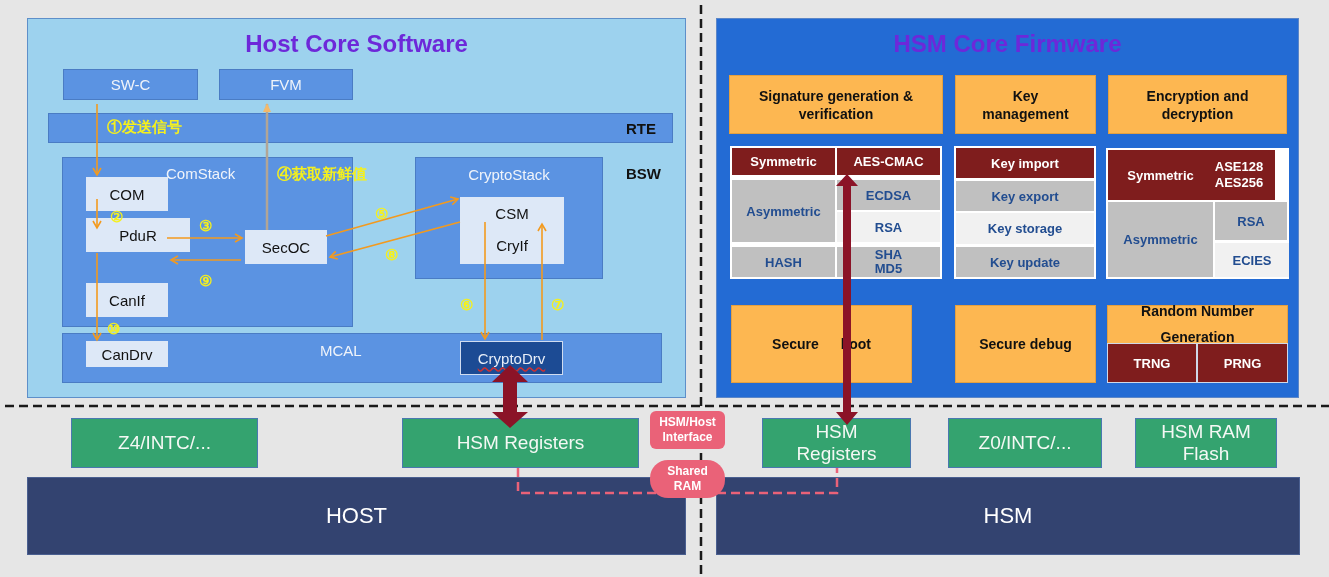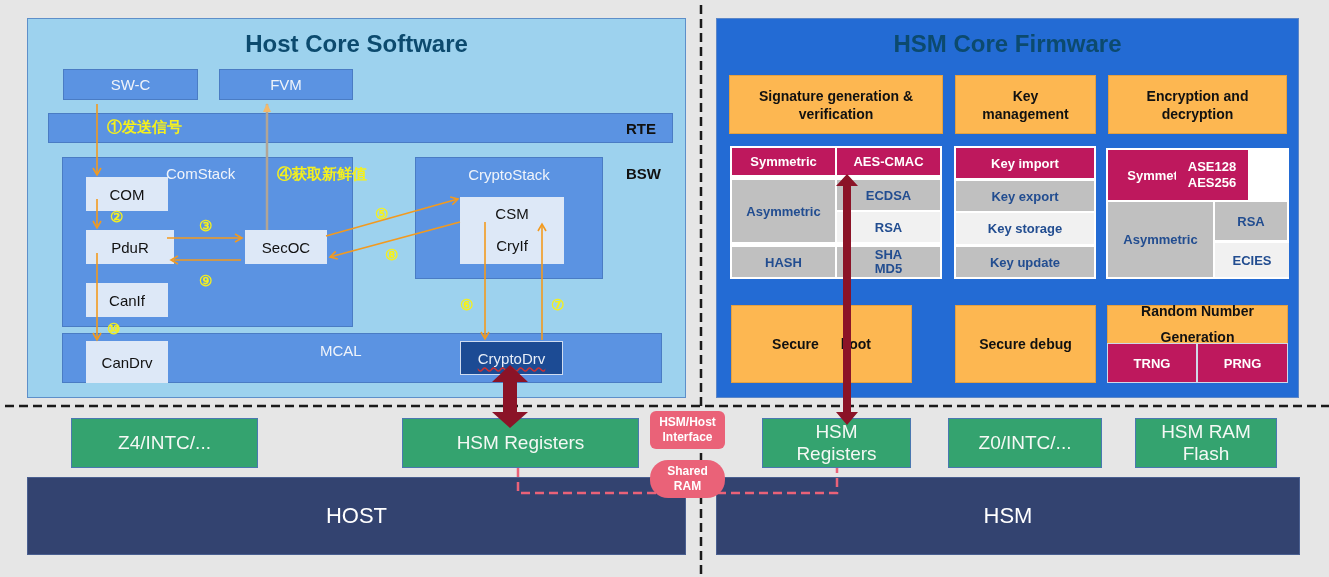--- a/index.html
+++ b/index.html
@@ -2,31 +2,31 @@
 <html><head>
 <meta charset="utf-8">
 <style>
   html, body { margin:0; padding:0; }
   body { width:1329px; height:577px; background:#e6e6e6; position:relative; overflow:hidden; font-family:"Liberation Sans", sans-serif; }
   .abs { position:absolute; box-sizing:border-box; }
   .center { display:flex; align-items:center; justify-content:center; text-align:center; }
 
   
   #host-panel { left:27px; top:18px; width:659px; height:380px; background:#9dd2ee; border:1px solid #5e8fc9; }
-  .panel-title { font-weight:bold; font-size:24px; color:#0c4a6e; }
+  .panel-title { font-weight:bold; font-size:24px; color:#6d28d9; }
   .mid-blue { background:#5b93e2; border:1px solid #4a7cc4; }
   .light-box { background:#dde8f7; color:#111; font-size:15px; }
   .white-text { color:#f0f4fa; font-size:15px; }
   .yellow { color:#f5f01d; font-weight:bold; font-size:15px; }
   .bold-black { font-weight:bold; font-size:15px; color:#111; }
 
   
   #hsm-panel { left:716px; top:18px; width:583px; height:380px; background:#236bd4; border:1px solid #5b86c8; }
   .orange { background:#fdb751; border:1px solid #e4a040; font-weight:bold; font-size:14px; color:#111; line-height:18px; }
-  .navy-cell { background:#be185d; color:#fff; font-weight:bold; font-size:13px; }
+  .navy-cell { background:#7f1d1d; color:#fff; font-weight:bold; font-size:13px; }
   .gray-cell { background:#c0c0c0; color:#224d90; font-weight:bold; font-size:13px; }
   .light-cell { background:#f1f1f1; color:#224d90; font-weight:bold; font-size:13px; }
   .table-frame { background:#fff; }
 
   
   .green { background:#34a36f; border:1px solid #4a78b0; color:#f4f8f4; font-size:19px; line-height:22px; }
   .navy-big { background:#334370; border:1px solid #4a5f90; color:#fff; font-size:22px; }
   .pink { background:#ea6278; color:#fff; font-weight:bold; font-size:12px; border-radius:6px; line-height:15px; }
 
   svg.overlay { position:absolute; left:0; top:0; pointer-events:none; }
@@ -45,33 +45,33 @@
 <div class="abs yellow" style="left:107px;top:118px;">①发送信号</div>
 <div class="abs bold-black" style="left:626px;top:120px;">RTE</div>
 
 <div class="abs bold-black" style="left:626px;top:165px;">BSW</div>
 
 <div class="abs mid-blue" style="left:62px;top:157px;width:291px;height:170px;"></div>
 <div class="abs white-text" style="left:166px;top:165px;">ComStack</div>
 <div class="abs yellow" style="left:277px;top:165px;">④获取新鲜值</div>
 
 <div class="abs center light-box" style="left:86px;top:177px;width:82px;height:34px;">COM</div>
-<div class="abs center light-box" style="left:86px;top:230px;width:88px;height:34px;text-align:center;">PduR</div>
+<div class="abs center light-box" style="left:86px;top:218px;width:104px;height:34px;text-align:center;">PduR</div>
 <div class="abs center light-box" style="left:86px;top:283px;width:82px;height:34px;">CanIf</div>
 <div class="abs center light-box" style="left:245px;top:230px;width:82px;height:34px;">SecOC</div>
 
 <div class="abs mid-blue" style="left:415px;top:157px;width:188px;height:122px;"></div>
 <div class="abs center white-text" style="left:415px;top:164px;width:188px;height:20px;">CryptoStack</div>
 <div class="abs light-box" style="left:460px;top:197px;width:104px;height:67px;"></div>
 <div class="abs center light-box" style="left:460px;top:203px;width:104px;height:20px;background:transparent;">CSM</div>
 <div class="abs center light-box" style="left:460px;top:235px;width:104px;height:20px;background:transparent;">CryIf</div>
 
 <div class="abs mid-blue" style="left:62px;top:333px;width:600px;height:50px;"></div>
 <div class="abs white-text" style="left:320px;top:342px;">MCAL</div>
-<div class="abs center light-box" style="left:86px;top:341px;width:82px;height:42px;">CanDrv</div>
+<div class="abs center light-box" style="left:86px;top:341px;width:82px;height:26px;">CanDrv</div>
 <div class="abs center" style="left:460px;top:341px;width:103px;height:34px;background:#1c4b94;border:1px solid #d0dcf0;color:#e8eef8;font-size:15px;">
   <span class="crypto-drv-text">CryptoDrv</span>
 </div>
 
 <div class="abs yellow" style="left:110px;top:208px;">②</div>
 <div class="abs yellow" style="left:199px;top:217px;">③</div>
 <div class="abs yellow" style="left:375px;top:205px;">⑤</div>
 <div class="abs yellow" style="left:385px;top:246px;">⑧</div>
 <div class="abs yellow" style="left:199px;top:272px;">⑨</div>
 <div class="abs yellow" style="left:107px;top:320px;">⑩</div>
@@ -95,21 +95,21 @@
 <div class="abs center gray-cell" style="left:837px;top:247px;width:103px;height:30px;padding:8px 30px;line-height:14px;">SHA MD5</div>
 
 <div class="abs table-frame" style="left:954px;top:146px;width:142px;height:133px;"></div>
 <div class="abs center navy-cell" style="left:956px;top:148px;width:138px;height:30px;">Key import</div>
 <div class="abs center gray-cell" style="left:956px;top:181px;width:138px;height:30px;">Key export</div>
 <div class="abs center light-cell" style="left:956px;top:213px;width:138px;height:31px;">Key storage</div>
 <div class="abs center gray-cell" style="left:956px;top:247px;width:138px;height:30px;">Key update</div>
 
 <div class="abs table-frame" style="left:1106px;top:148px;width:183px;height:131px;"></div>
 <div class="abs center navy-cell" style="left:1108px;top:150px;width:105px;height:50px;">Symmetric</div>
-<div class="abs center navy-cell" style="left:1176px;top:150px;width:72px;height:50px;padding:0 6px;line-height:16px;">ASE128 AES256</div>
+<div class="abs center navy-cell" style="left:1203px;top:150px;width:72px;height:50px;padding:0 6px;line-height:16px;">ASE128 AES256</div>
 <div class="abs center gray-cell" style="left:1108px;top:202px;width:105px;height:75px;">Asymmetric</div>
 <div class="abs center gray-cell" style="left:1215px;top:202px;width:72px;height:38px;">RSA</div>
 <div class="abs center light-cell" style="left:1215px;top:243px;width:74px;height:34px;">ECIES</div>
 
 <div class="abs center orange" style="left:731px;top:305px;width:181px;height:78px;">
     <span style="word-spacing:18px;">Secure boot</span>
   </div>
 <div class="abs center orange" style="left:955px;top:305px;width:141px;height:78px;">Secure debug</div>
 <div class="abs orange" style="left:1107px;top:305px;width:181px;height:78px;"></div>
 <div class="abs center" style="left:1107px;top:306px;width:181px;height:36px;font-weight:bold;font-size:14px;color:#111;line-height:26px;padding:0 25px;">Random Number Generation</div>

